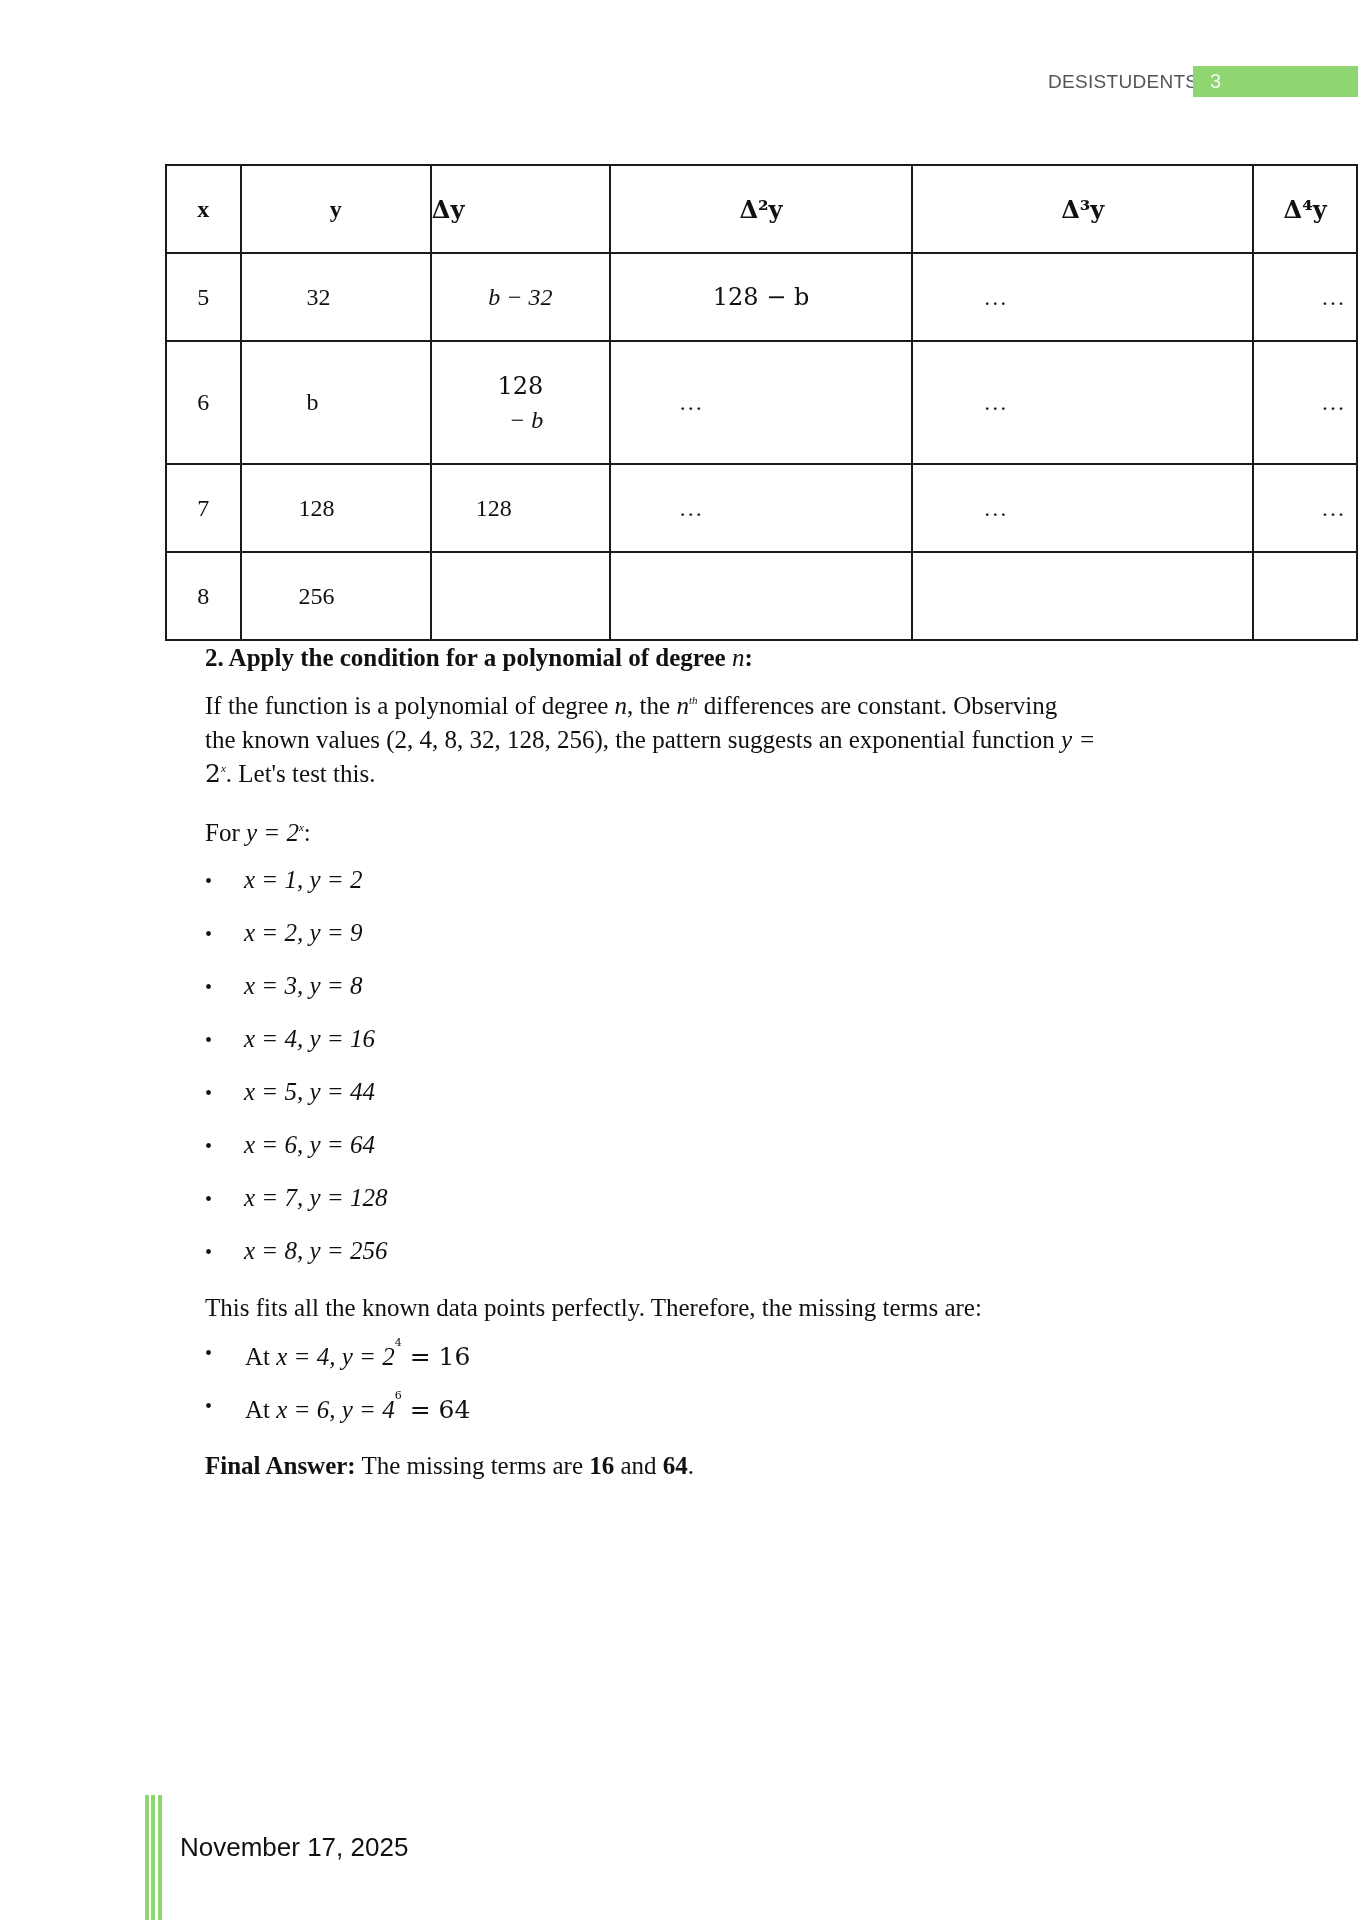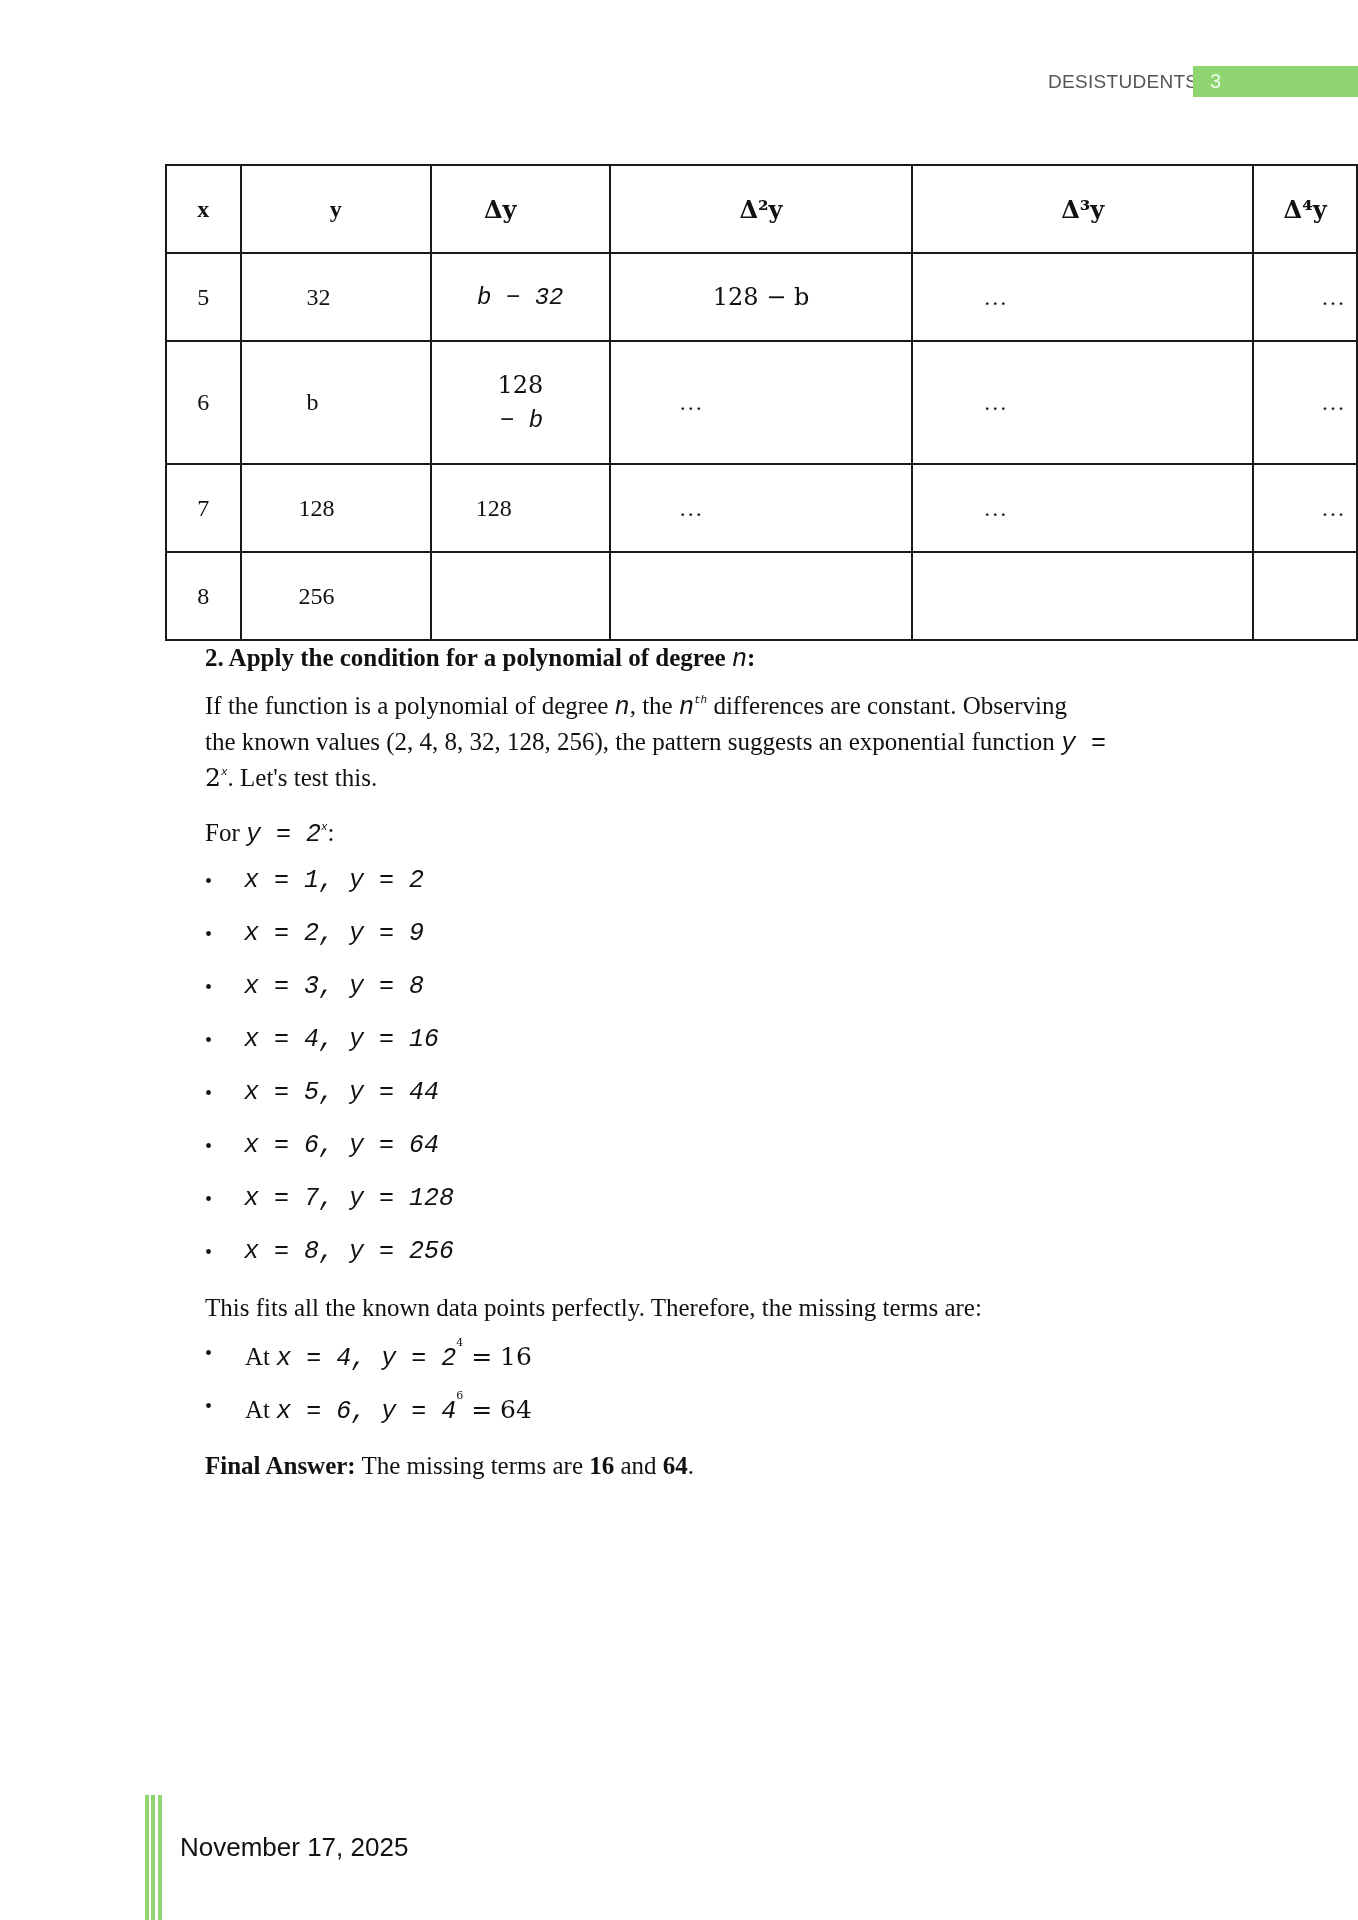--- a/index.html
+++ b/index.html
@@ -15,21 +15,21 @@
               font-family:"Liberation Sans", sans-serif; font-size:20px; color:#eef9e8; }
 
   
   table.diff { position:absolute; left:165px; top:164px; border-collapse:collapse; }
   table.diff td, table.diff th { border:2px solid #1a1a1a; padding:0; vertical-align:middle; font-size:24px; }
   table.diff th { height:86px; font-weight:bold; }
   table.diff td { height:86px; }
   table.diff tr.tall td { height:121px; }
   .c0 { width:80px; } .c1 { width:135px; } .c2 { width:145px; } .c3 { width:258px; } .c4 { width:299px; } .c5 { width:99px; }
   .math { font-family:"DejaVu Serif", serif; }
-  .mathi { font-family:Liberation Mono, monospace; font-style:italic; }
+  .mathi { font-family:Liberation Serif, serif; font-style:italic; }
   .hx { text-align:center; font-family:"Liberation Serif", serif; }
   .cell-left { text-align:left; padding-left:33px !important; }
   .cell-ctr { text-align:center; }
   .dots { font-size:18px; letter-spacing:1px; color:#222; }
   .d-left3 { padding-left:68px !important; text-align:left; }
   .d-left4 { padding-left:70px !important; text-align:left; }
   .d-right5 { padding-right:10px !important; text-align:right; }
   .stack { display:inline-block; text-align:right; line-height:34px; }
 
   
@@ -49,21 +49,21 @@
 
 <div class="hdr-site">DESISTUDENTS.ME</div>
 <div class="hdr-bar"></div>
 <div class="hdr-page">3</div>
 
 <table class="diff">
   <tbody>
       <tr>
     <th class="c0 hx">x</th>
     <th class="c1 hx">y</th>
-    <th class="c2 math" style="text-align:center;padding-right:40px;">Δy</th>
+    <th class="c2 math" style="text-align:left;padding-right:40px;">Δy</th>
     <th class="c3 math cell-ctr">Δ²y</th>
     <th class="c4 math cell-ctr">Δ³y</th>
     <th class="c5 math cell-ctr">Δ⁴y</th>
   </tr>
   <tr>
     <td class="c0 cell-ctr">5</td>
     <td class="c1 cell-left" style="padding-left:65px !important">32</td>
     <td class="c2 cell-ctr mathi">b − 32</td>
     <td class="c3 cell-ctr math">128 − b</td>
     <td class="c4 dots d-left4">…</td>

